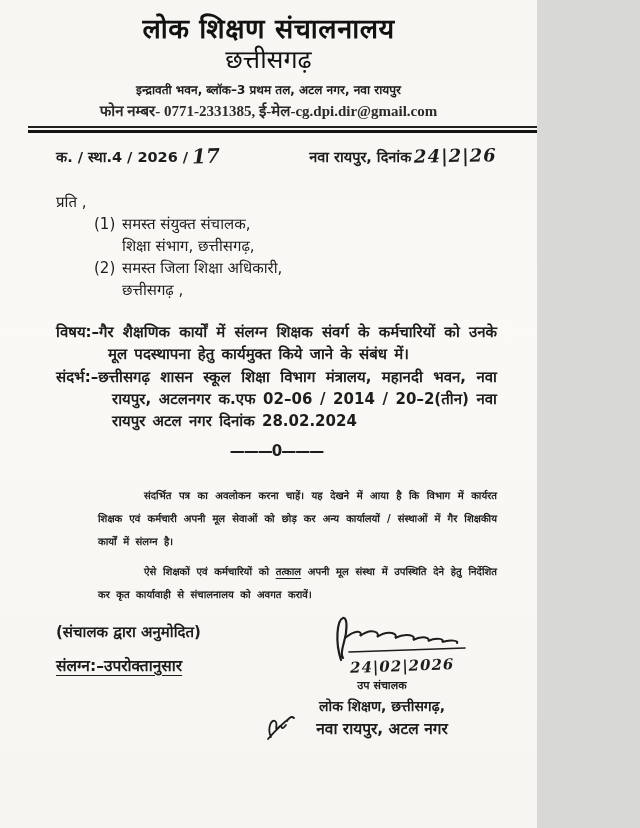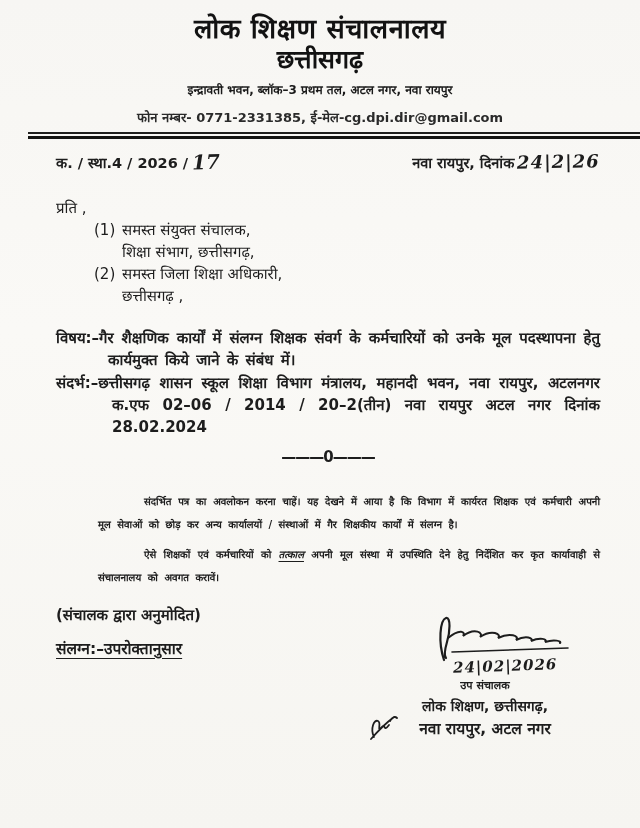--- a/index.html
+++ b/index.html
@@ -1,27 +1,27 @@
 <!DOCTYPE html>
 <html><head>
 <meta charset="utf-8">
 <style>
   html,body{margin:0;padding:0;}
   body{background:#d8d8d6;font-family:"DejaVu Sans",sans-serif;}
   .paper{
-    width:640px;height:828px;background:#f9f8f5;position:relative;
+    width:537px;height:828px;background:#f9f8f5;position:relative;
     color:#1d1d1d;overflow:hidden;box-sizing:border-box;
     background-image:linear-gradient(180deg,#f7f6f3 0%,#faf9f6 40%,#f6f5f1 100%);
   }
   
   .letterhead{padding-top:13px;text-align:center;}
   .org-name{font-size:27px;font-weight:800;letter-spacing:.5px;color:#121212;line-height:1.15;}
-  .org-state{font-size:25px;font-weight:700;color:#121212;line-height:1.1;margin-top:2px;}
+  .org-state{font-size:25px;font-weight:400;color:#121212;line-height:1.1;margin-top:2px;}
   .org-address{font-size:12px;font-weight:700;margin-top:7px;color:#1a1a1a;}
-  .org-contact{font-size:13px;font-weight:600;margin-top:10px;color:#2a2a2a;}
+  .org-contact{font-size:15px;font-weight:600;margin-top:2px;color:#2a2a2a;font-family:Liberation Serif, serif;}
   .rule-wrap{margin-top:6px;margin-left:28px;}
   .rule-thin{height:2px;background:#20201e;}
   .rule-thick{height:3px;background:#141412;margin-top:2px;}
   
   .content{padding:0 40px 0 56px;font-size:15px;}
   .ref-row{display:flex;justify-content:space-between;align-items:baseline;margin-top:10px;
     font-weight:600;font-size:14.5px;}
   .hw{font-family:"DejaVu Serif",serif;font-style:italic;font-weight:600;display:inline-block;}
   .hw-refno{font-size:20px;transform:rotate(-2deg) translateY(1px);margin-left:4px;}
   .hw-date{font-size:18px;transform:rotate(-1deg);margin-left:3px;letter-spacing:1px;}
@@ -30,21 +30,21 @@
   .addr-num{width:28px;flex:none;}
   .addr-line2{margin-left:66px;line-height:22px;}
   .subject-block{margin-top:20px;font-weight:700;line-height:22px;
     padding-left:52px;text-indent:-52px;text-align:justify;word-spacing:2px;}
   .ref-block{margin-top:1px;font-weight:600;line-height:22px;
     padding-left:56px;text-indent:-56px;text-align:justify;word-spacing:2px;}
   .divider{text-align:center;margin-top:10px;font-weight:700;font-size:15px;letter-spacing:-1px;}
   .body-para{margin-top:24px;text-indent:46px;text-align:justify;
     font-weight:600;font-size:10px;line-height:23px;word-spacing:3px;margin-left:42px;}
   .body-para.second{margin-top:7px;}
-  .u{text-decoration:underline;text-underline-offset:3px;font-style:italic;}
+  .u{text-decoration:underline;text-underline-offset:3px;}
   .approved-note{margin-top:15px;font-weight:600;font-size:15px;}
   .enclosure{margin-top:13px;font-weight:700;font-size:15.5px;display:inline-block;
     text-decoration:underline;text-underline-offset:4px;}
   
   .sign-block{position:absolute;right:30px;top:612px;width:250px;text-align:center;}
   .sign-scribble{display:block;margin:0 auto -8px 70px;}
   .sign-date{font-size:15px;transform:rotate(-2deg);letter-spacing:1px;margin-left:40px;}
   .sign-designation{font-size:11px;font-weight:700;margin-top:2px;}
   .sign-org{font-size:14px;font-weight:600;margin-top:4px;}
   .sign-place{font-size:15.5px;font-weight:600;margin-top:2px;position:relative;}

